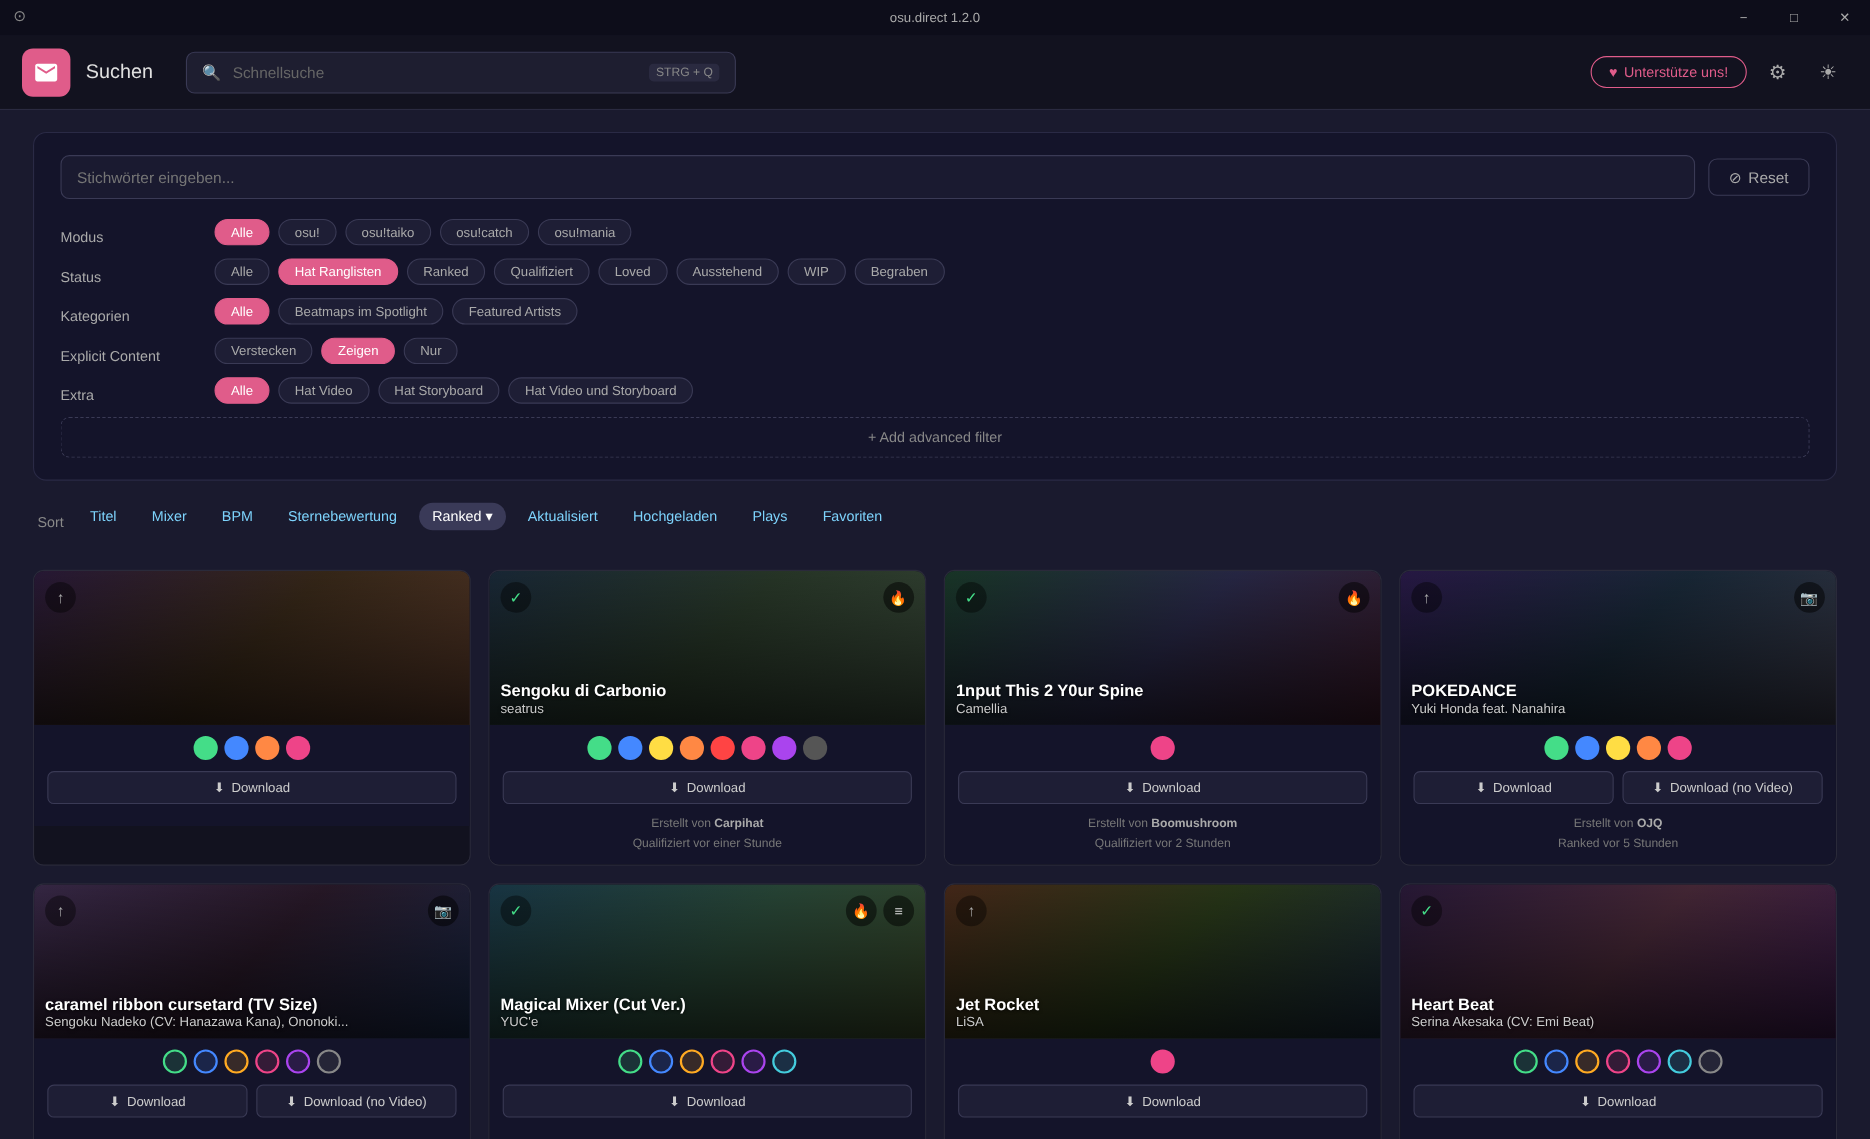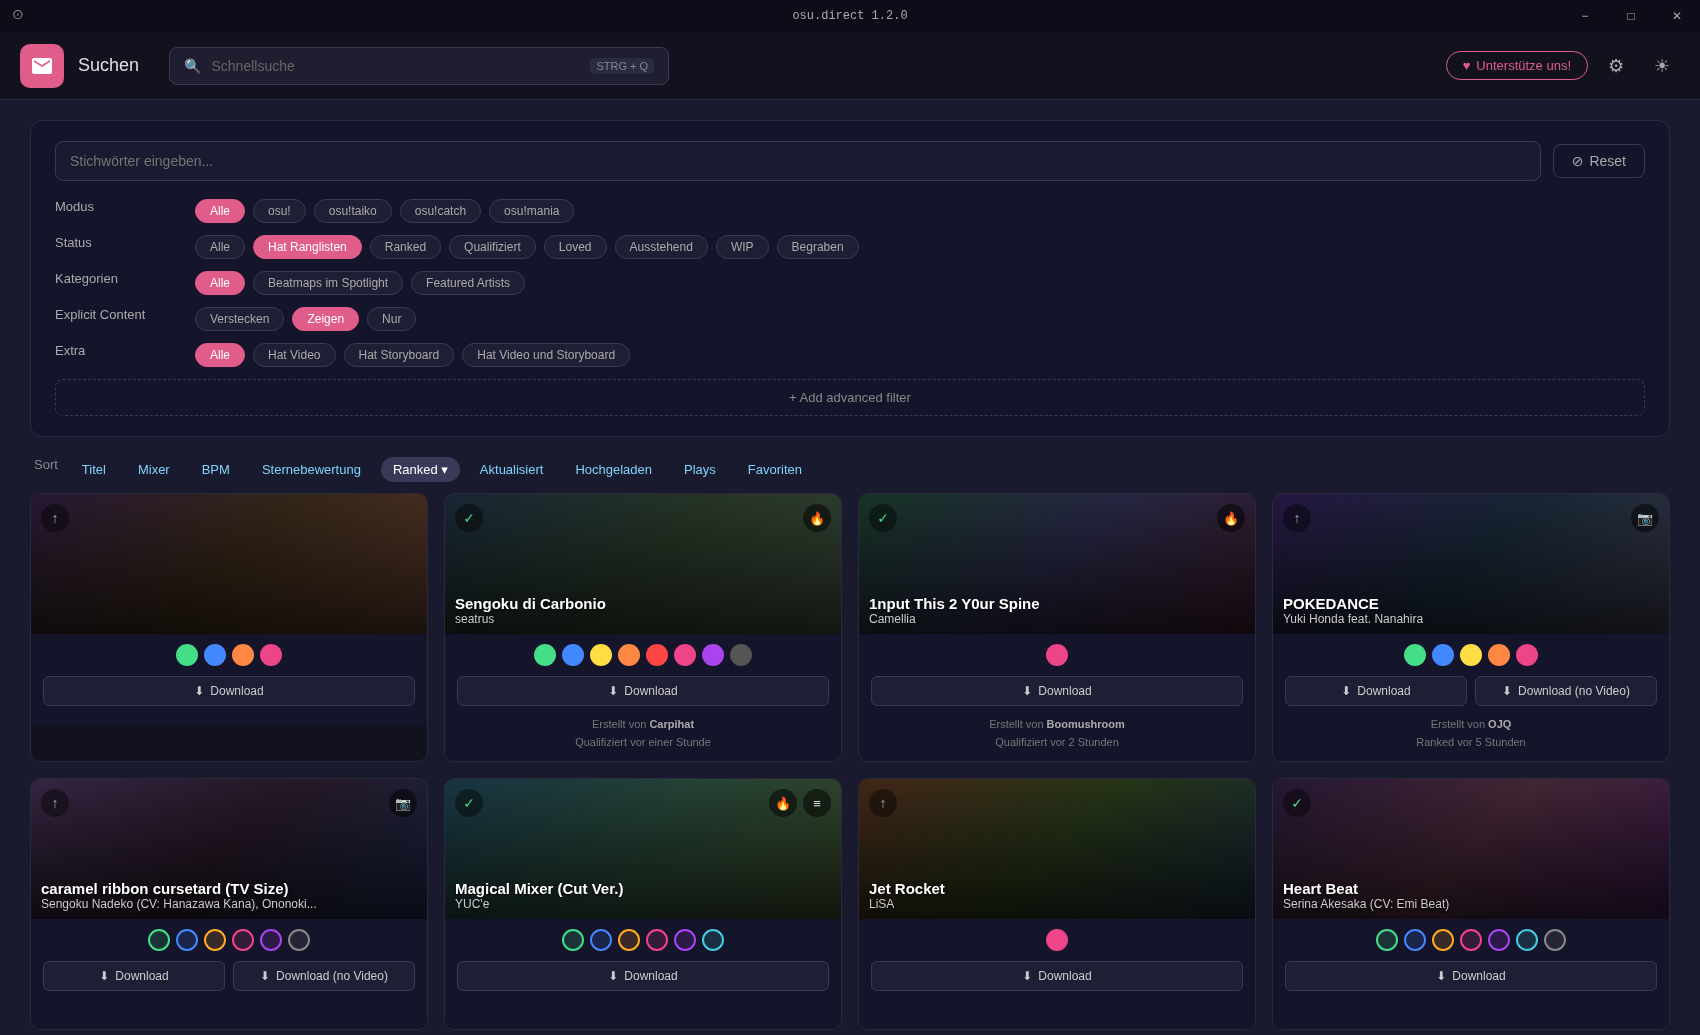--- a/index.html
+++ b/index.html
@@ -18,21 +18,20 @@
       height: 32px;
       display: flex;
       align-items: center;
       justify-content: center;
       position: relative;
       user-select: none;
     }
     .titlebar-title {
       font-size: 12px;
       color: #aaa;
-      font-family: Liberation Mono, monospace;
     }
     .titlebar-controls {
       position: absolute;
       right: 0;
       top: 0;
       display: flex;
       height: 32px;
     }
     .titlebar-btn {
       width: 46px;
@@ -177,21 +176,21 @@
       font-size: 14px;
       cursor: pointer;
       display: flex;
       align-items: center;
       gap: 6px;
       white-space: nowrap;
     }
 
     .filter-row {
       display: flex;
-      align-items: flex-start;
+      align-items: flex-end;
       margin-bottom: 12px;
       gap: 10px;
     }
     .filter-label {
       color: #aaa;
       font-size: 13px;
       width: 130px;
       flex-shrink: 0;
     }
     .filter-pills {
@@ -223,23 +222,23 @@
       text-align: center;
       color: #888;
       font-size: 13px;
       cursor: pointer;
       margin-top: 8px;
     }
 
     
     .sort-bar {
       display: flex;
-      align-items: flex-start;
+      align-items: flex-end;
       gap: 8px;
-      margin-bottom: 11px;
+      margin-bottom: 36px;
       padding: 0 4px;
     }
     .sort-label {
       color: #888;
       font-size: 13px;
       margin-right: 4px;
     }
     .sort-btn {
       background: transparent;
       border: none;

